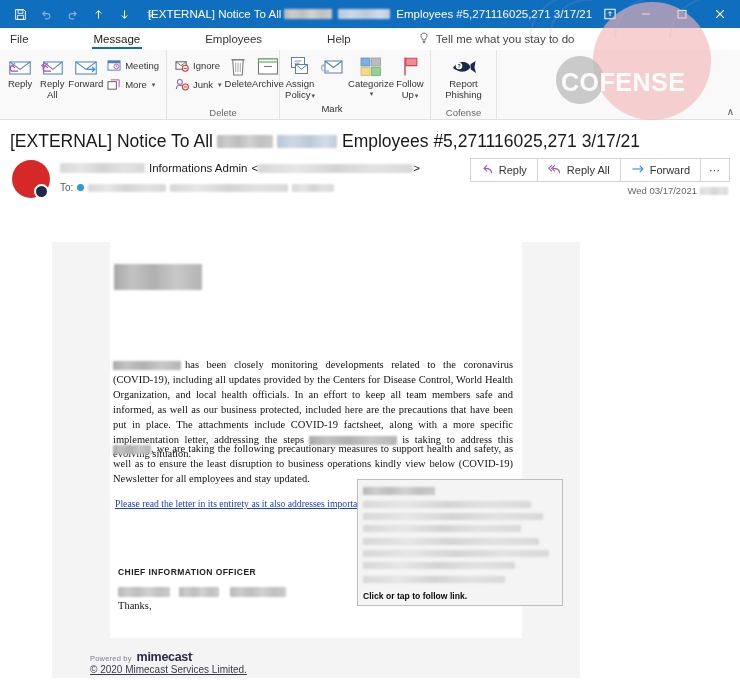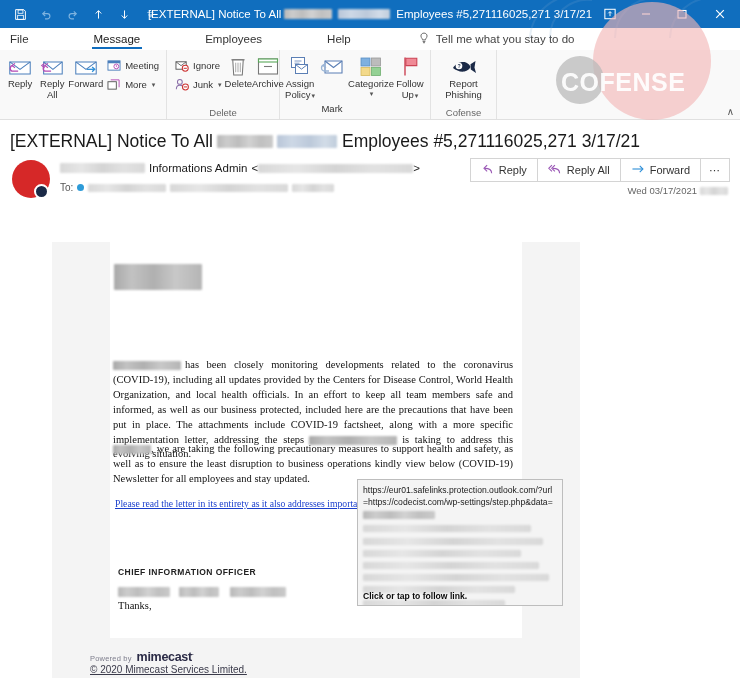--- a/index.html
+++ b/index.html
@@ -632,21 +632,21 @@
     <div class="mimecast-block">
       <div class="mc-line1">
         <span class="mc-powered">Powered by</span>
         <span class="mc-logo"><span>mimecast</span><sup>·</sup></span>
       </div>
       <div class="mc-copy">© 2020 Mimecast Services Limited.</div>
     </div>
   </div>
 
   <div class="tooltip" style="top:267px;">
-    <span class="tooltip-url">https://eur01.safelinks.protection.outlook.com/?url=https://codecist.com/wp-settings/step.php&amp;data=</span><span class="redact tt-redact" style="width:72px;height:8px;"></span>
+    <span class="redact tt-redact" style="width:72px;height:8px;"></span>
     <div class="tt-lines">
       <span class="redact light" style="width:168px;height:7px;margin-bottom:3px;"></span>
       <span class="redact light" style="width:180px;height:7px;margin-bottom:3px;"></span>
       <span class="redact light" style="width:158px;height:7px;margin-bottom:3px;"></span>
       <span class="redact light" style="width:176px;height:7px;margin-bottom:3px;"></span>
       <span class="redact light" style="width:186px;height:7px;margin-bottom:3px;"></span>
       <span class="redact light" style="width:152px;height:7px;margin-bottom:3px;"></span>
       <span class="redact light" style="width:142px;height:7px;"></span>
     </div>
     <div class="tooltip-foot">Click or tap to follow link.</div>

